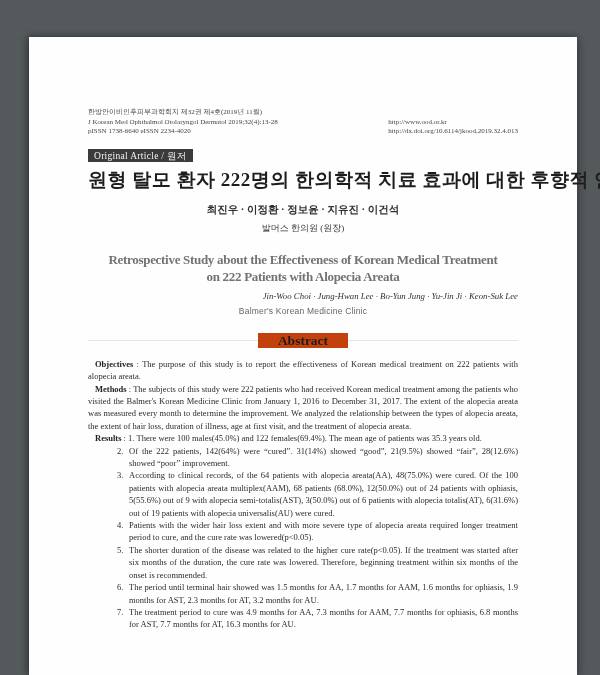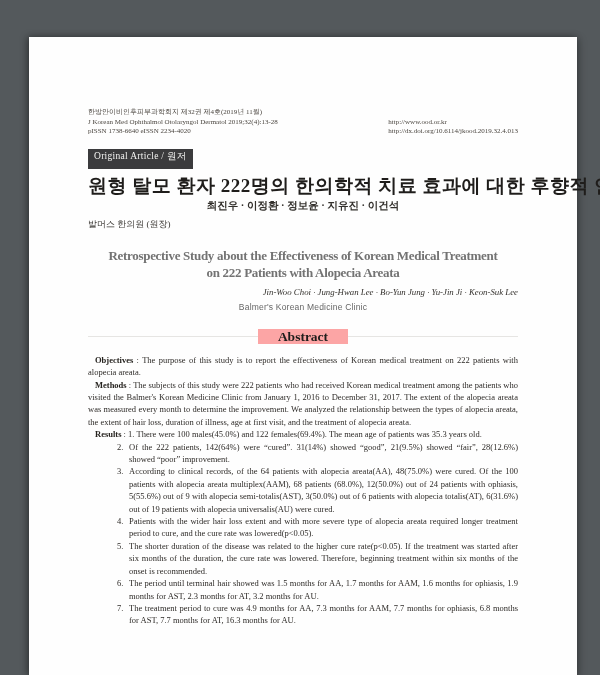--- a/index.html
+++ b/index.html
@@ -20,39 +20,39 @@
   
   .jheader{display:flex;justify-content:space-between;align-items:flex-end;
     font-size:7px;line-height:9.6px;color:#4a453f;}
   .jheader .left div{white-space:nowrap;}
   .jheader .right{text-align:left;}
   .jheader .right div{white-space:nowrap;}
   
   .badge{
     display:inline-block;margin-top:12px;
     background:#3b3b3d;color:#f4f4f2;
-    font-size:9.5px;line-height:11px;padding:2px 6px 7px 6px;
+    font-size:9.5px;line-height:11px;padding:2px 6px 0 6px;
     letter-spacing:0.3px;
   }
   
   .title-ko{
     margin-top:3px;font-size:19px;line-height:27px;font-weight:bold;
     color:#1f1d1b;letter-spacing:0.5px;white-space:nowrap;
   }
-  .authors-ko{margin-top:0;text-align:center;font-size:10.5px;font-weight:bold;color:#33302c;}
-  .affil-ko{margin-top:5px;text-align:left;font-size:9px;color:#3b3834;}
+  .authors-ko{margin-top:10px;text-align:center;font-size:10.5px;font-weight:bold;color:#33302c;}
+  .affil-ko{margin-top:5px;text-align:center;font-size:9px;color:#3b3834;}
   .title-en{margin-top:16px;text-align:center;font-size:13px;line-height:17px;
     font-weight:bold;color:#737373;letter-spacing:-0.3px;}
   .authors-en{margin-top:6px;text-align:right;font-size:8.8px;font-style:italic;color:#33302c;}
   .affil-en{margin-top:5px;text-align:center;font-size:8.5px;color:#666;
     font-family:"Liberation Sans", sans-serif;letter-spacing:0.2px;}
   
   .abs-head{position:relative;margin-top:15px;text-align:center;height:17px;}
   .abs-head .rule{position:absolute;left:0;right:0;top:9px;height:1px;background:#e6e5e3;}
-  .abs-head .word{position:relative;background:#fca5a5;padding:0 20px;
+  .abs-head .word{position:relative;background:#c2410c;padding:0 20px;
     font-size:13.5px;font-weight:bold;color:#1f1d1b;}
   .abs-body{margin-top:10px;font-size:8.5px;line-height:12.4px;color:#2e2b28;}
   .abs-para{margin:0;text-align:justify;text-indent:7px;}
   .plabel{font-weight:bold;color:#26231f;}
   
   .results-first{text-align:justify;text-indent:7px;}
   .results-list{list-style:none;margin:0 0 0 29px;padding:0;}
   .results-list li{position:relative;padding-left:12px;text-align:justify;}
   .results-list .num{position:absolute;left:0;top:0;}
 </style>

